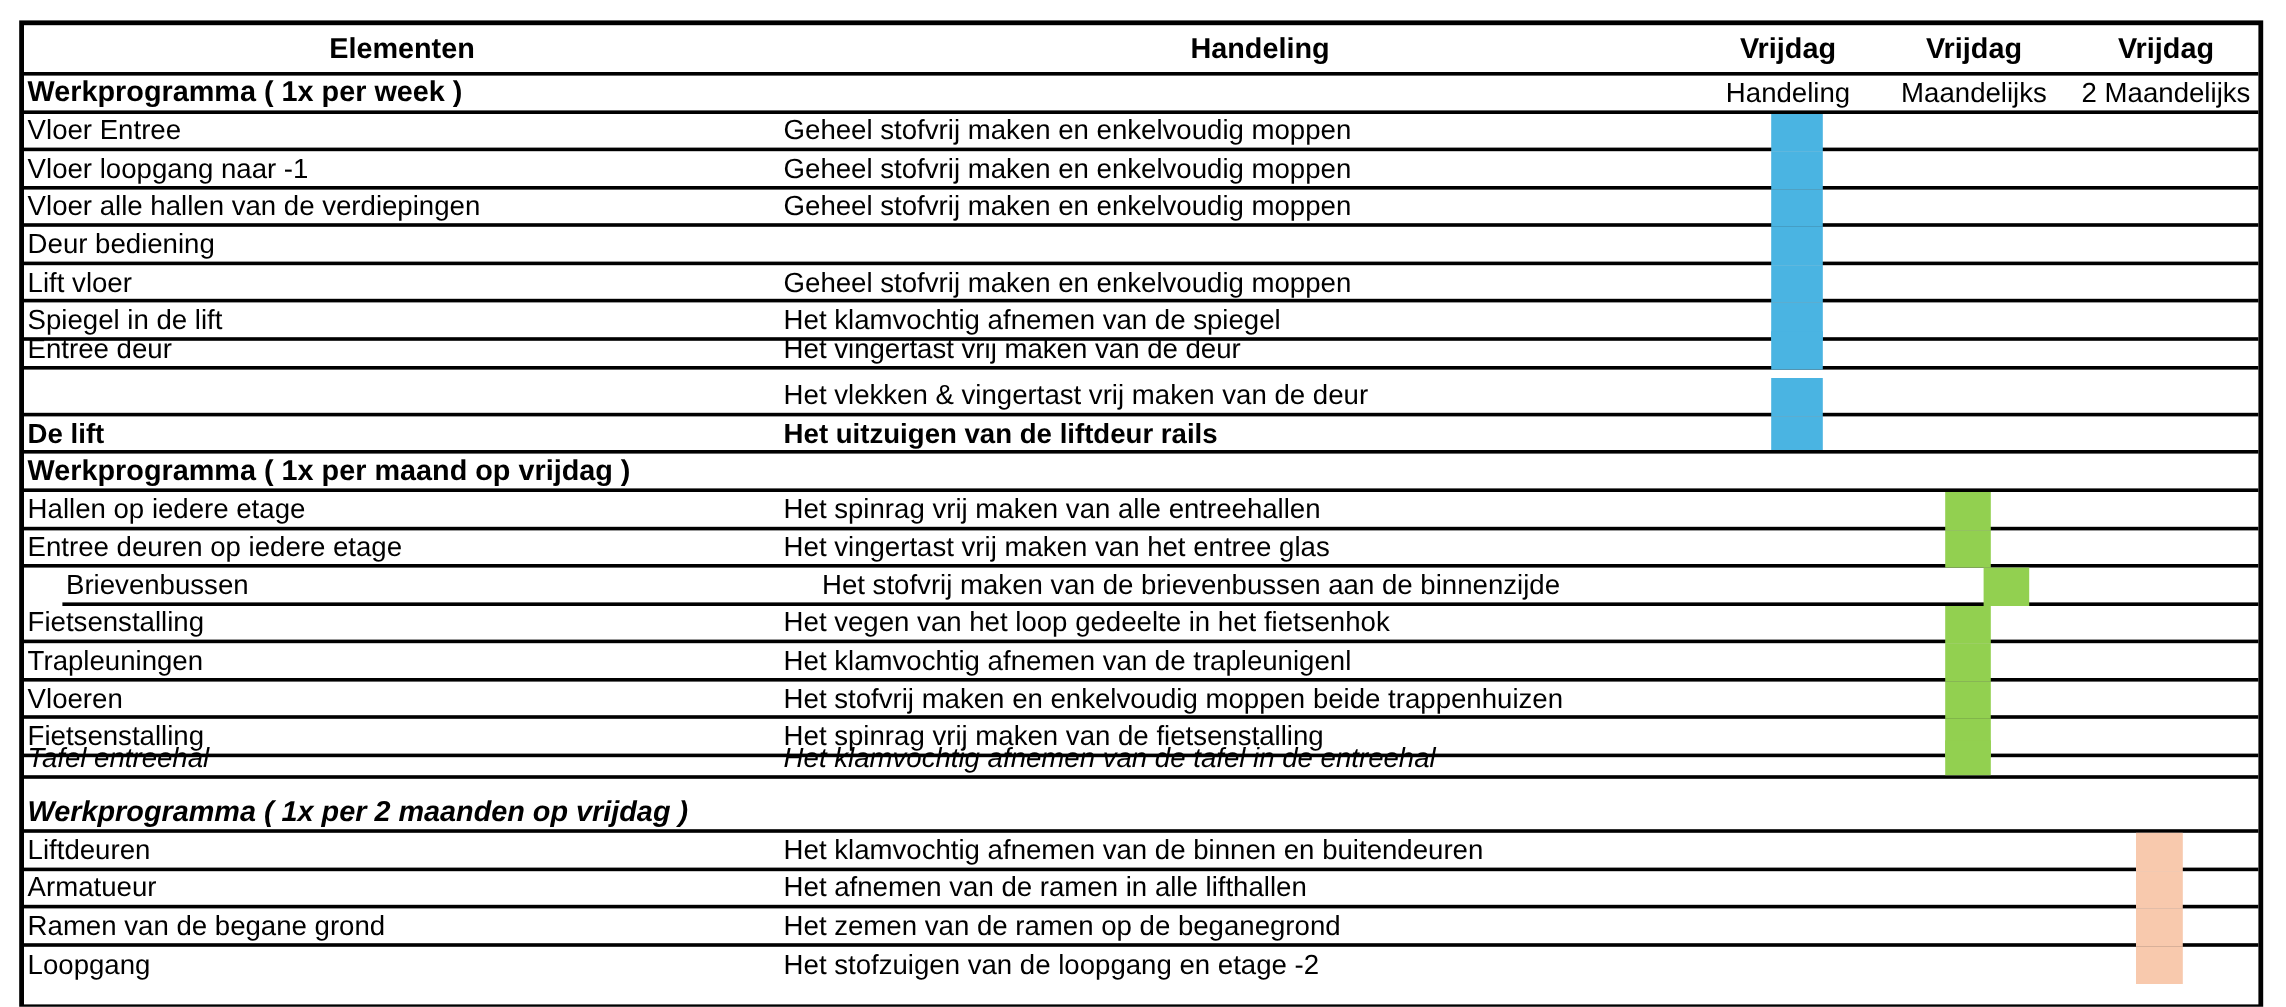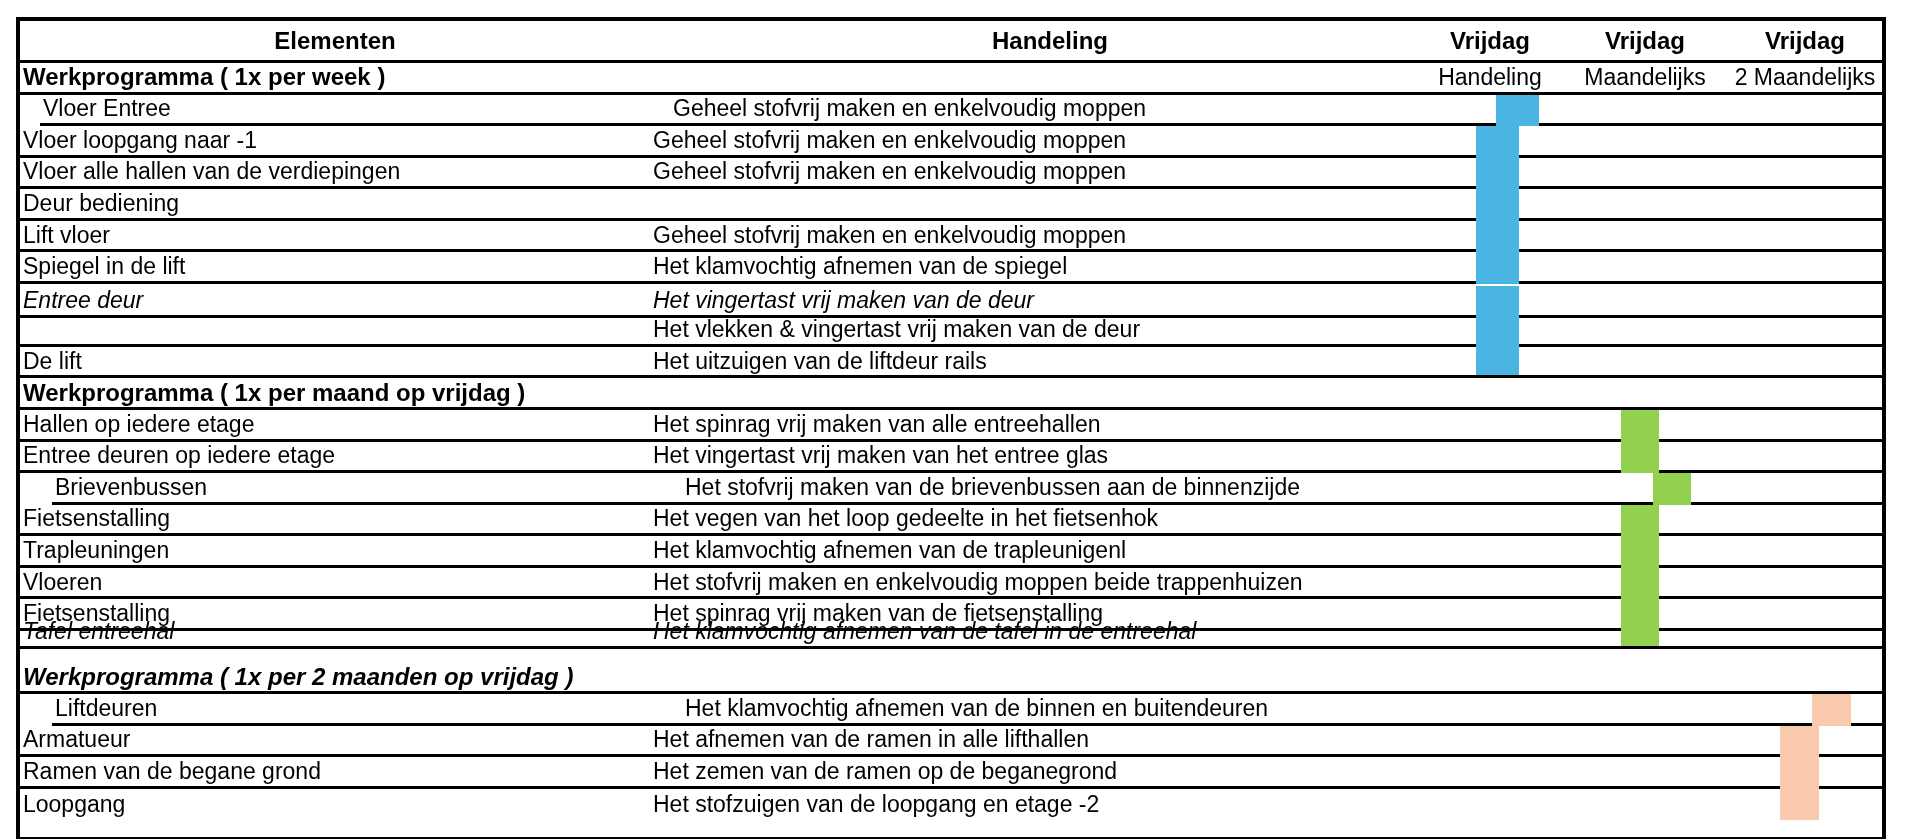--- a/index.html
+++ b/index.html
@@ -29,21 +29,21 @@
     <div class="cell hdr center" style="left:1405px;width:130px;">Vrijdag</div>
     <div class="cell hdr center" style="left:1560px;width:130px;">Vrijdag</div>
     <div class="cell hdr center" style="left:1720px;width:130px;">Vrijdag</div>
   </div>
 <div class="row" style="top: 42px; height: 31.55px;">
       <div class="cell c-el hdr">Werkprogramma ( 1x per week )</div>
       <div class="cell center" style="left: 1395px; width: 150px;">Handeling</div>
       <div class="cell center" style="left: 1550px; width: 150px;">Maandelijks</div>
       <div class="cell center" style="left: 1710px; width: 150px;">2 Maandelijks</div>
     </div>
-    <div class="row" style="top: 73.55px; height: 31.55px; margin-left: 20px;">
+    <div class="row" style="top: 73.55px; height: 31.55px;">
       <div class="bar" style="left: 1456px; width: 43px; background: rgb(74, 180, 226);"></div>
       <div class="cell c-el">Vloer Entree</div>
       <div class="cell c-hand">Geheel stofvrij maken en enkelvoudig moppen</div>
     </div>
     <div class="row" style="top: 105.1px; height: 31.55px;">
       <div class="bar" style="left: 1456px; width: 43px; background: rgb(74, 180, 226);"></div>
       <div class="cell c-el">Vloer loopgang naar -1</div>
       <div class="cell c-hand">Geheel stofvrij maken en enkelvoudig moppen</div>
     </div>
     <div class="row" style="top: 136.65px; height: 31.55px;">
@@ -58,30 +58,30 @@
     <div class="row" style="top: 199.75px; height: 31.55px;">
       <div class="bar" style="left: 1456px; width: 43px; background: rgb(74, 180, 226);"></div>
       <div class="cell c-el">Lift vloer</div>
       <div class="cell c-hand">Geheel stofvrij maken en enkelvoudig moppen</div>
     </div>
     <div class="row" style="top: 231.3px; height: 31.55px;">
       <div class="bar" style="left: 1456px; width: 43px; background: rgb(74, 180, 226);"></div>
       <div class="cell c-el">Spiegel in de lift</div>
       <div class="cell c-hand">Het klamvochtig afnemen van de spiegel</div>
     </div>
-    <div class="row" style="top: 265px; height: 31.55px; font-style: italic;">
+    <div class="row" style="top: 255px; height: 31.55px;">
       <div class="bar" style="left: 1456px; width: 43px; background: rgb(74, 180, 226);"></div>
       <div class="cell c-el">Entree deur</div>
       <div class="cell c-hand">Het vingertast vrij maken van de deur</div>
     </div>
     <div class="row" style="top: 294.4px; height: 31.55px;">
       <div class="bar" style="left: 1456px; width: 43px; background: rgb(74, 180, 226);"></div>
       <div class="cell c-hand">Het vlekken &amp; vingertast vrij maken van de deur</div>
     </div>
-    <div class="row" style="top: 325.95px; height: 31.55px;">
+    <div class="row" style="top: 325.95px; height: 31.55px; font-weight: bold;">
       <div class="bar" style="left: 1456px; width: 43px; background: rgb(74, 180, 226); bottom: 0px;"></div>
       <div class="cell c-el">De lift</div>
       <div class="cell c-hand">Het uitzuigen van de liftdeur rails</div>
     </div>
     <div class="row" style="top: 357.5px; height: 31.55px;">
       <div class="cell c-el hdr">Werkprogramma ( 1x per maand op vrijdag )</div>
     </div>
     <div class="row" style="top: 389.05px; height: 31.55px;">
       <div class="bar" style="left: 1601px; width: 38px; background: rgb(146, 208, 80);"></div>
       <div class="cell c-el">Hallen op iedere etage</div>
@@ -118,21 +118,21 @@
       <div class="cell c-hand">Het spinrag vrij maken van de fietsenstalling</div>
     </div>
     <div class="row" style="top: 596px; height: 31.55px; font-style: italic;">
       <div class="bar" style="left: 1601px; width: 38px; background: rgb(146, 208, 80); bottom: 0px;"></div>
       <div class="cell c-el">Tafel entreehal</div>
       <div class="cell c-hand">Het klamvochtig afnemen van de tafel in de entreehal</div>
     </div>
     <div class="row" style="top: 641.45px; height: 31.55px; font-style: italic;">
       <div class="cell c-el hdr">Werkprogramma ( 1x per 2 maanden op vrijdag )</div>
     </div>
-    <div class="row" style="top: 673px; height: 31.55px; margin-left: 32px;">
+    <div class="row" style="top: 673px; height: 31.55px;">
       <div class="bar" style="left: 1760px; width: 39px; background: rgb(248, 201, 173);"></div>
       <div class="cell c-el">Liftdeuren</div>
       <div class="cell c-hand">Het klamvochtig afnemen van de binnen en buitendeuren</div>
     </div>
     <div class="row" style="top: 704.55px; height: 31.55px;">
       <div class="bar" style="left: 1760px; width: 39px; background: rgb(248, 201, 173);"></div>
       <div class="cell c-el">Armatueur</div>
       <div class="cell c-hand">Het afnemen van de ramen in alle lifthallen</div>
     </div>
     <div class="row" style="top: 736.1px; height: 31.55px;">

